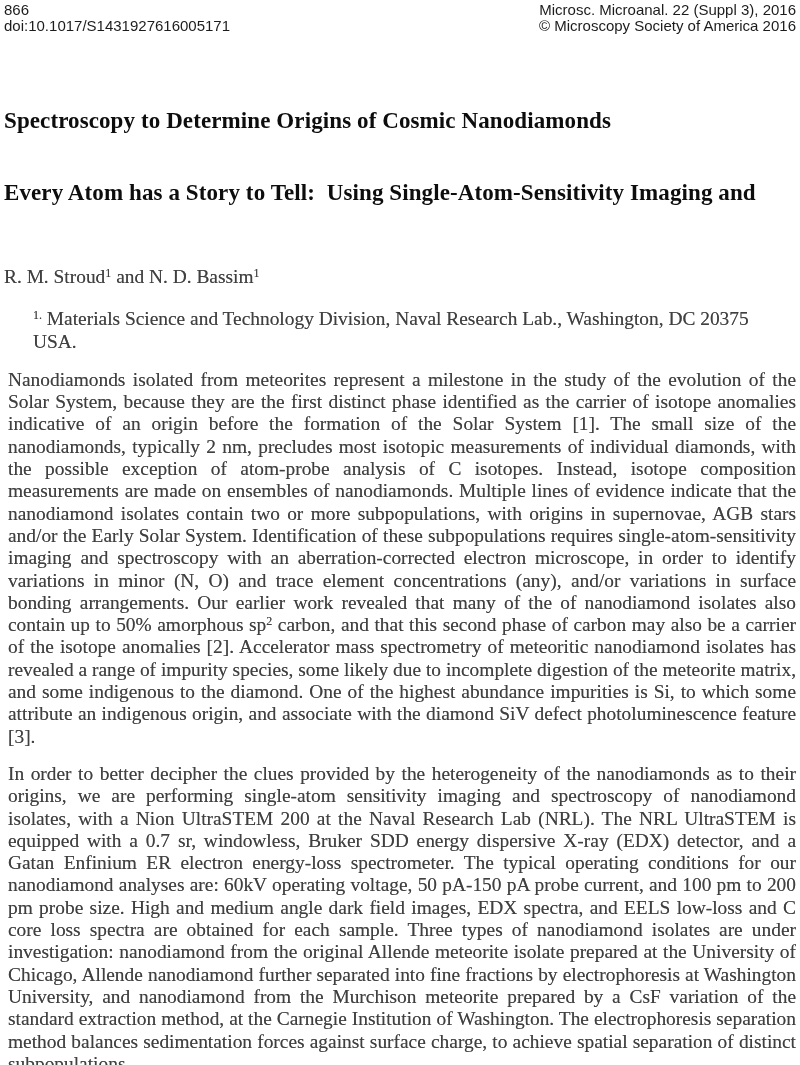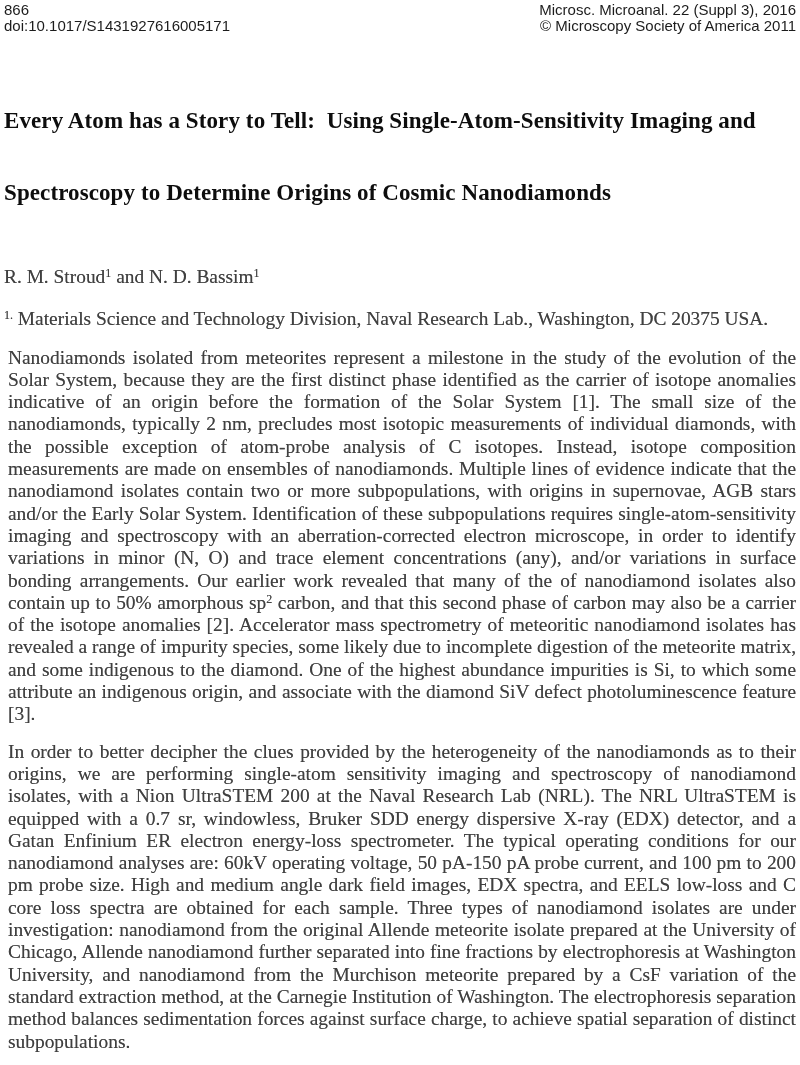--- a/index.html
+++ b/index.html
@@ -33,21 +33,21 @@
     white-space: pre-wrap;
   }
   .bodytext {
     font-family: "Liberation Serif", serif;
     font-size: 19.4px;
     line-height: 22.3px;
     color: #404040;
     text-shadow: 0 0 0.4px rgba(0,0,0,0.45);
   }
   .authors-line { margin-top: 37px; }
-  .affiliation-line { margin-top: 20px; }
+  .affiliation-line { margin-top: 20px; margin-left: 29px; }
   .body-paragraphs { margin-top: 16px; }
   p.para {
     margin: 0 0 15px 4px;
     text-align: justify;
     text-justify: inter-word;
   }
   sup {
     font-size: 0.62em;
     line-height: 0;
     vertical-align: baseline;
@@ -58,27 +58,27 @@
 </head>
 <body>
 
 <div class="journal-header">
   <div class="left">
     <div>866</div>
     <div>doi:10.1017/S1431927616005171</div>
   </div>
   <div class="right">
     <div>Microsc. Microanal. 22 (Suppl 3), 2016</div>
-    <div>© Microscopy Society of America 2011</div>
+    <div>© Microscopy Society of America 2016</div>
   </div>
 </div>
 
 <div class="paper-title">
+  <div>Spectroscopy to Determine Origins of Cosmic Nanodiamonds</div>
   <div>Every Atom has a Story to Tell:  Using Single-Atom-Sensitivity Imaging and</div>
-  <div>Spectroscopy to Determine Origins of Cosmic Nanodiamonds</div>
 </div>
 
 <div class="bodytext authors-line"><span>R. M. Stroud</span><sup>1</sup><span> and N. D. Bassim</span><sup>1</sup></div>
 
 <div class="bodytext affiliation-line"><sup>1.</sup><span> Materials Science and Technology Division, Naval Research Lab., Washington, DC 20375 USA.</span></div>
 
 <div class="bodytext body-paragraphs">
   <p class="para"><span>Nanodiamonds isolated from meteorites represent a milestone in the study of the evolution of the Solar System, because they are the first distinct phase identified as the carrier of isotope anomalies indicative of an origin before the formation of the Solar System [1]. The small size of the nanodiamonds, typically 2 nm, precludes most isotopic measurements of individual diamonds, with the possible exception of atom-probe analysis of C isotopes. Instead, isotope composition measurements are made on ensembles of nanodiamonds. Multiple lines of evidence indicate that the nanodiamond isolates contain two or more subpopulations, with origins in supernovae, AGB stars and/or the Early Solar System. Identification of these subpopulations requires single-atom-sensitivity imaging and spectroscopy with an aberration-corrected electron microscope, in order to identify variations in minor (N, O) and trace element concentrations (any), and/or variations in surface bonding arrangements. Our earlier work revealed that many of the of nanodiamond isolates also contain up to 50% amorphous sp</span><sup>2</sup><span> carbon, and that this second phase of carbon may also be a carrier of the isotope anomalies [2]. Accelerator mass spectrometry of meteoritic nanodiamond isolates has revealed a range of impurity species, some likely due to incomplete digestion of the meteorite matrix, and some indigenous to the diamond.  One of the highest abundance impurities is Si, to which some attribute an indigenous origin, and associate with the diamond SiV defect photoluminescence feature [3].</span></p>
   <p class="para"><span>In order to better decipher the clues provided by the heterogeneity of the nanodiamonds as to their origins, we are performing single-atom sensitivity imaging and spectroscopy of nanodiamond isolates, with a Nion UltraSTEM 200 at the Naval Research Lab (NRL). The NRL UltraSTEM is equipped with a 0.7 sr, windowless, Bruker SDD energy dispersive X-ray (EDX) detector, and a Gatan Enfinium ER electron energy-loss spectrometer. The typical operating conditions for our nanodiamond analyses are: 60kV operating voltage, 50 pA-150 pA probe current, and 100 pm to 200 pm probe size.  High and medium angle dark field images, EDX spectra, and EELS low-loss and C core loss spectra are obtained for each sample.  Three types of nanodiamond isolates are under investigation:  nanodiamond from the original Allende meteorite isolate prepared at the University of Chicago, Allende nanodiamond further separated into fine fractions by electrophoresis at Washington University, and nanodiamond from the Murchison meteorite prepared by a CsF variation of the standard extraction method, at the Carnegie Institution of Washington. The electrophoresis separation method balances sedimentation forces against surface charge, to achieve spatial separation of distinct subpopulations.</span></p>
 

